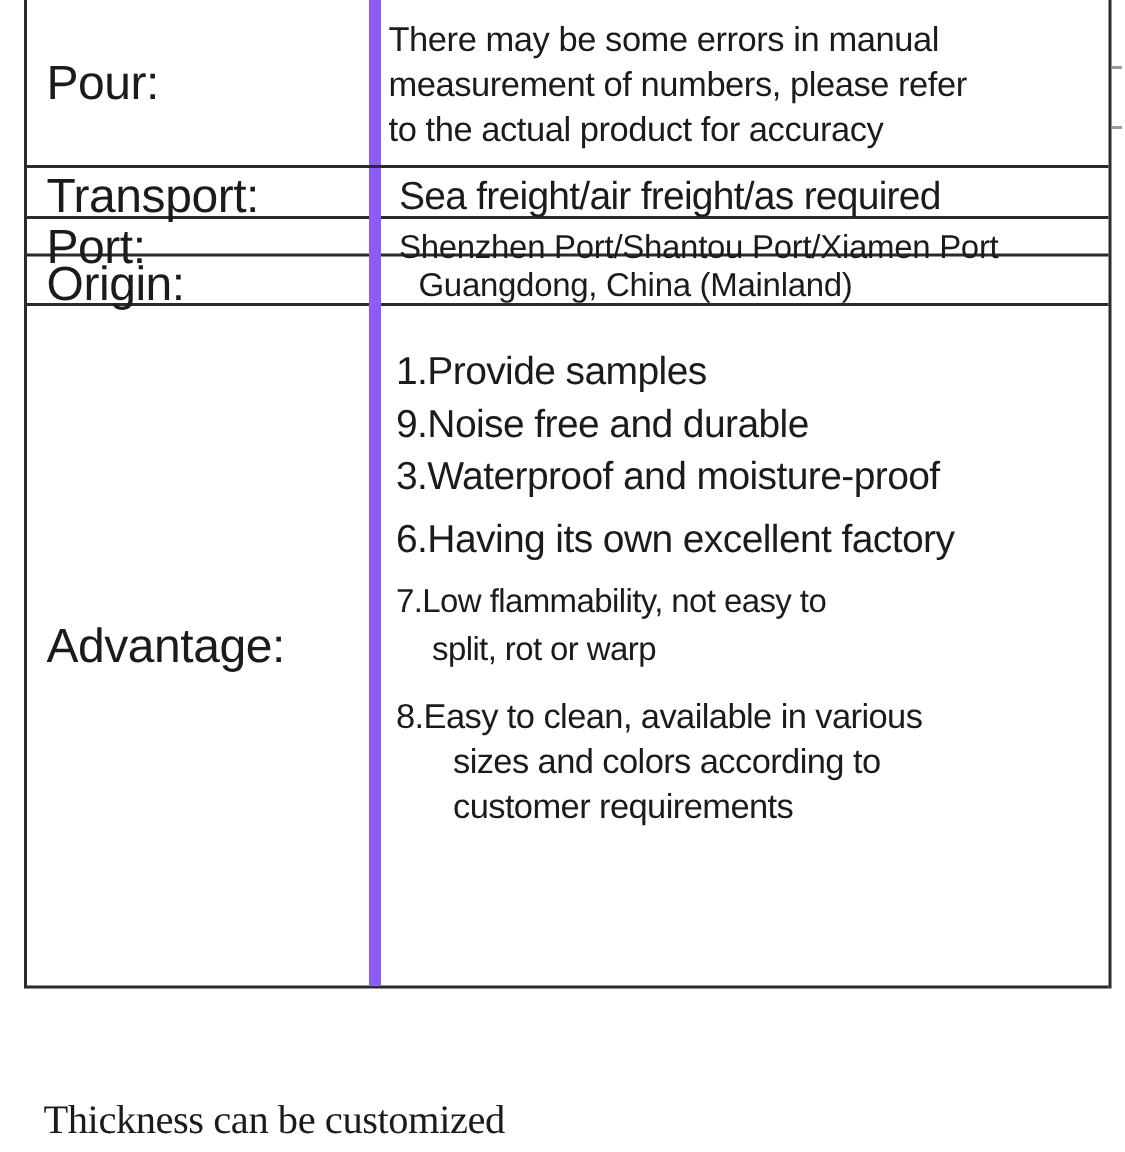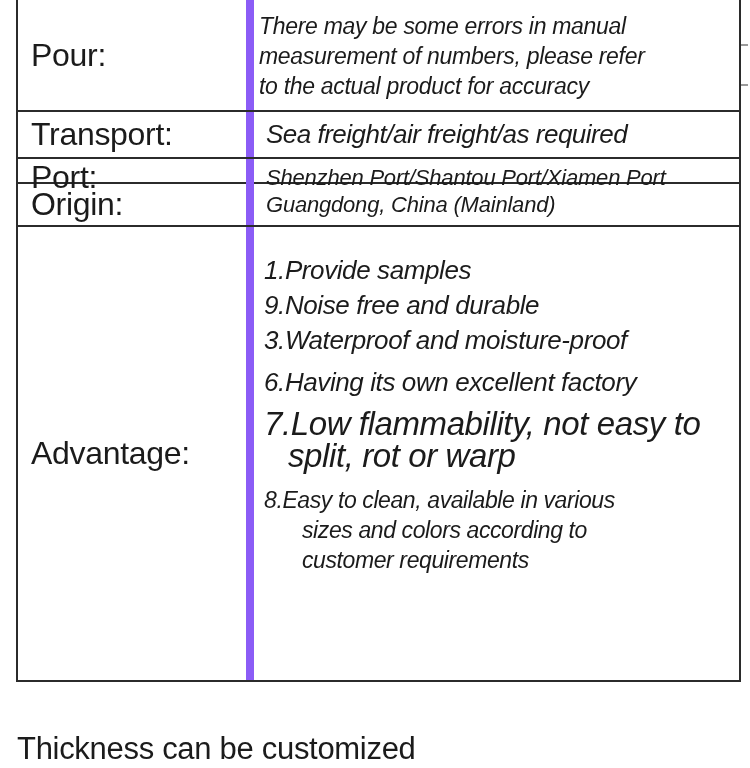--- a/index.html
+++ b/index.html
@@ -17,74 +17,75 @@
     width:725px;
     border-left:2px solid #2b2b2b;
     border-right:2px solid #2b2b2b;
   }
   .trow {
     display:grid;
     grid-template-columns:236px 1fr;
     border-bottom:2px solid #2b2b2b;
   }
   .row-pour      { height:112px; }
-  .row-transport { height:47px; }
+  .row-transport { height:34px; }
   .row-port      { height:25px; }
-  .row-origin    { height:43px; }
+  .row-origin    { height:33px; }
   .row-advantage { height:455px; }
   .cell-label {
     border-right:8px solid #8b5cf6;
     display:flex;
     align-items:center;
     padding-left:13px;
     font-size:32px;
     letter-spacing:-0.3px;
   }
-  .cell-value { overflow:hidden;font-style:italic; }
+  .cell-value { overflow:hidden; }
   .v-center {
     display:flex;
     align-items:center;
     padding-left:12px;
   }
   .v-pour {
     padding:11px 4px 0 5px;
     font-size:23px;
     line-height:30px;
     letter-spacing:-0.3px;
     white-space:pre-line;
   }
   .v-transport { font-size:26px; letter-spacing:-0.5px; }
   .v-port      { font-size:22px; letter-spacing:-0.2px; }
-  .v-origin    { font-size:22px; letter-spacing:-0.2px; }
+  .v-origin    { font-size:22px; letter-spacing:-0.2px;margin-left:13px; }
   .v-advantage { padding:26px 4px 0 10px; }
   .adv-item {
     font-size:26px;
     line-height:35px;
     letter-spacing:-0.4px;
     white-space:pre-line;
   }
   .adv-hang5 { padding-left:36px; text-indent:-36px; }
   .adv-6 { margin-top:7px; }
   .adv-7 {
     margin-top:8px;
-    font-size:33px;
+    font-size:22px;
     line-height:32px;
     padding-left:24px; text-indent:-24px;
   }
   .adv-8 {
     margin-top:13px;
     font-size:23px;
     line-height:30px;
     padding-left:38px; text-indent:-38px;
   }
   .footer-note {
     position:absolute;
-    left:17px; top:731px;
-    font-size:31px;
+    left:29px; top:731px;
+    font-size:27px;
     letter-spacing:-0.3px;
+    font-family:Liberation Serif, serif;
   }
   .edge-tick {
     position:absolute;
     left:741px;
     width:7px; height:2px;
     background:#9a9a9a;
   }
   .tick-1 { top:44px; }
   .tick-2 { top:84px; }
 </style>

